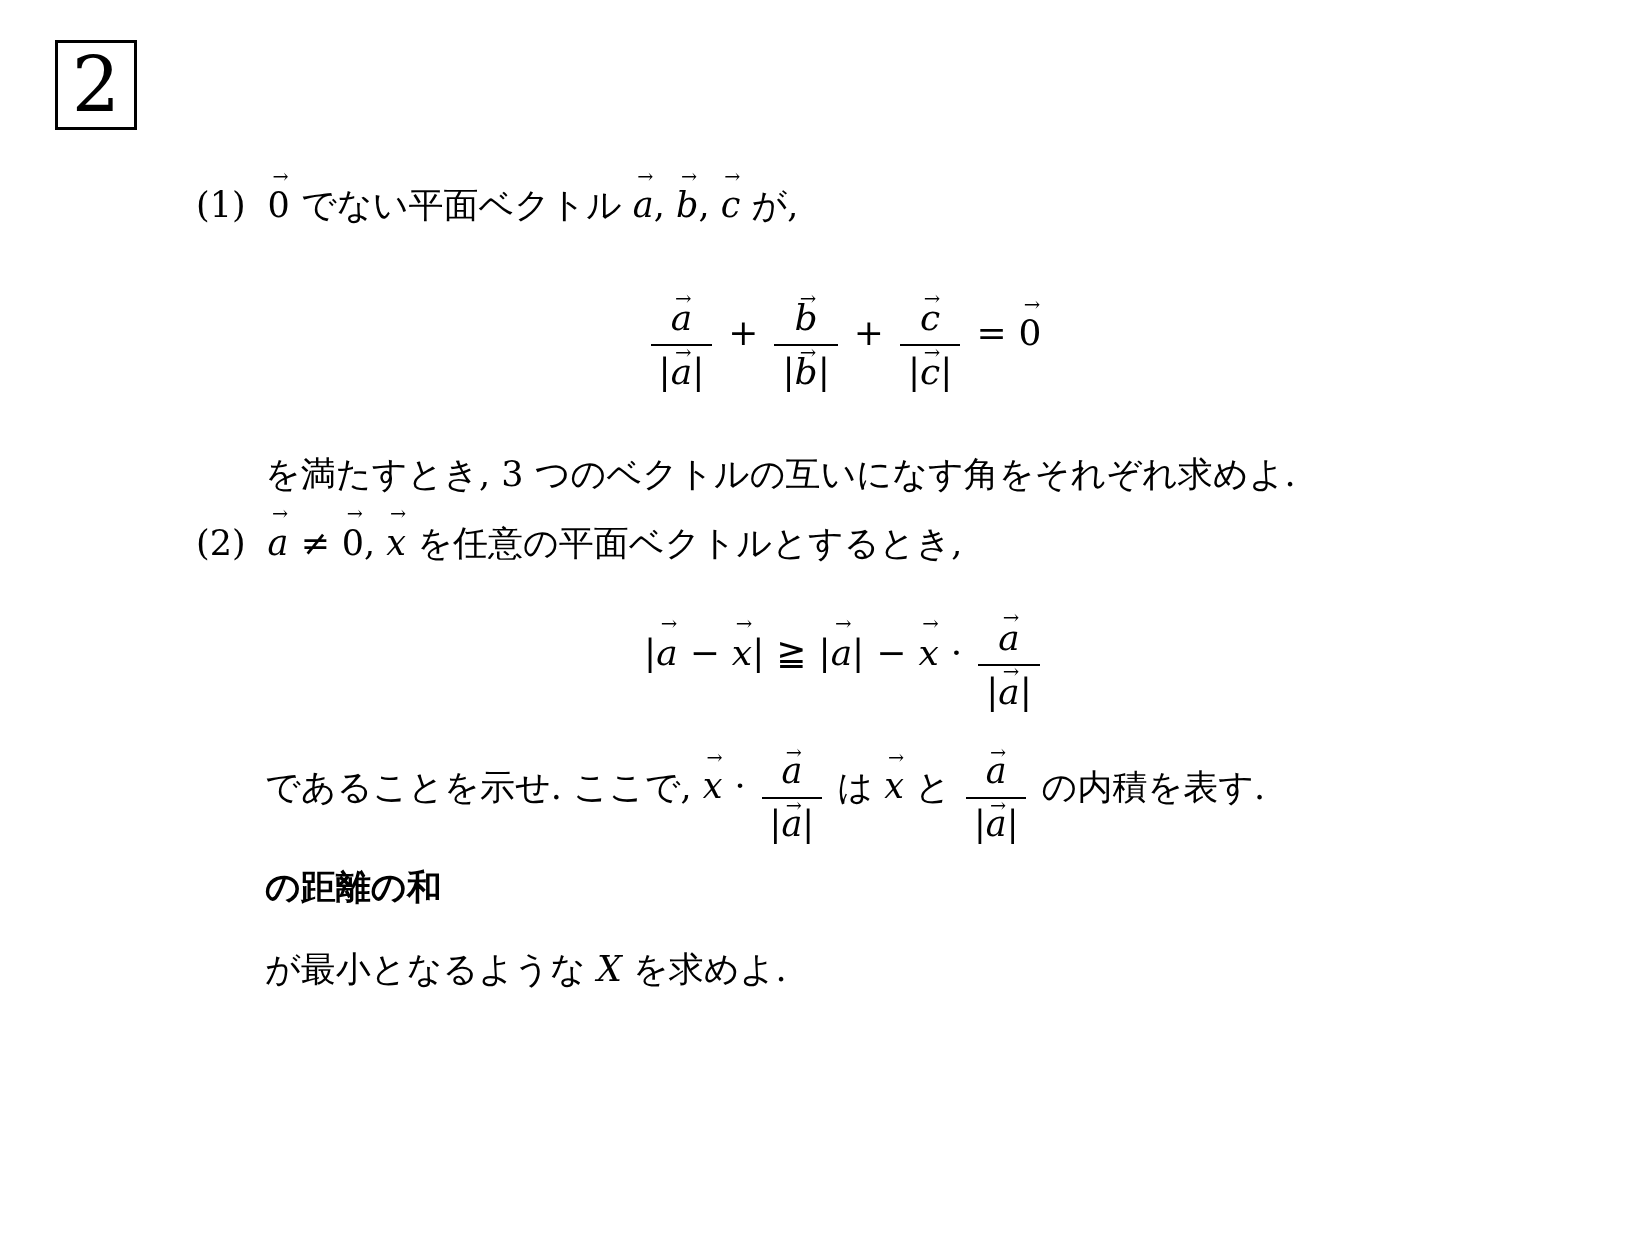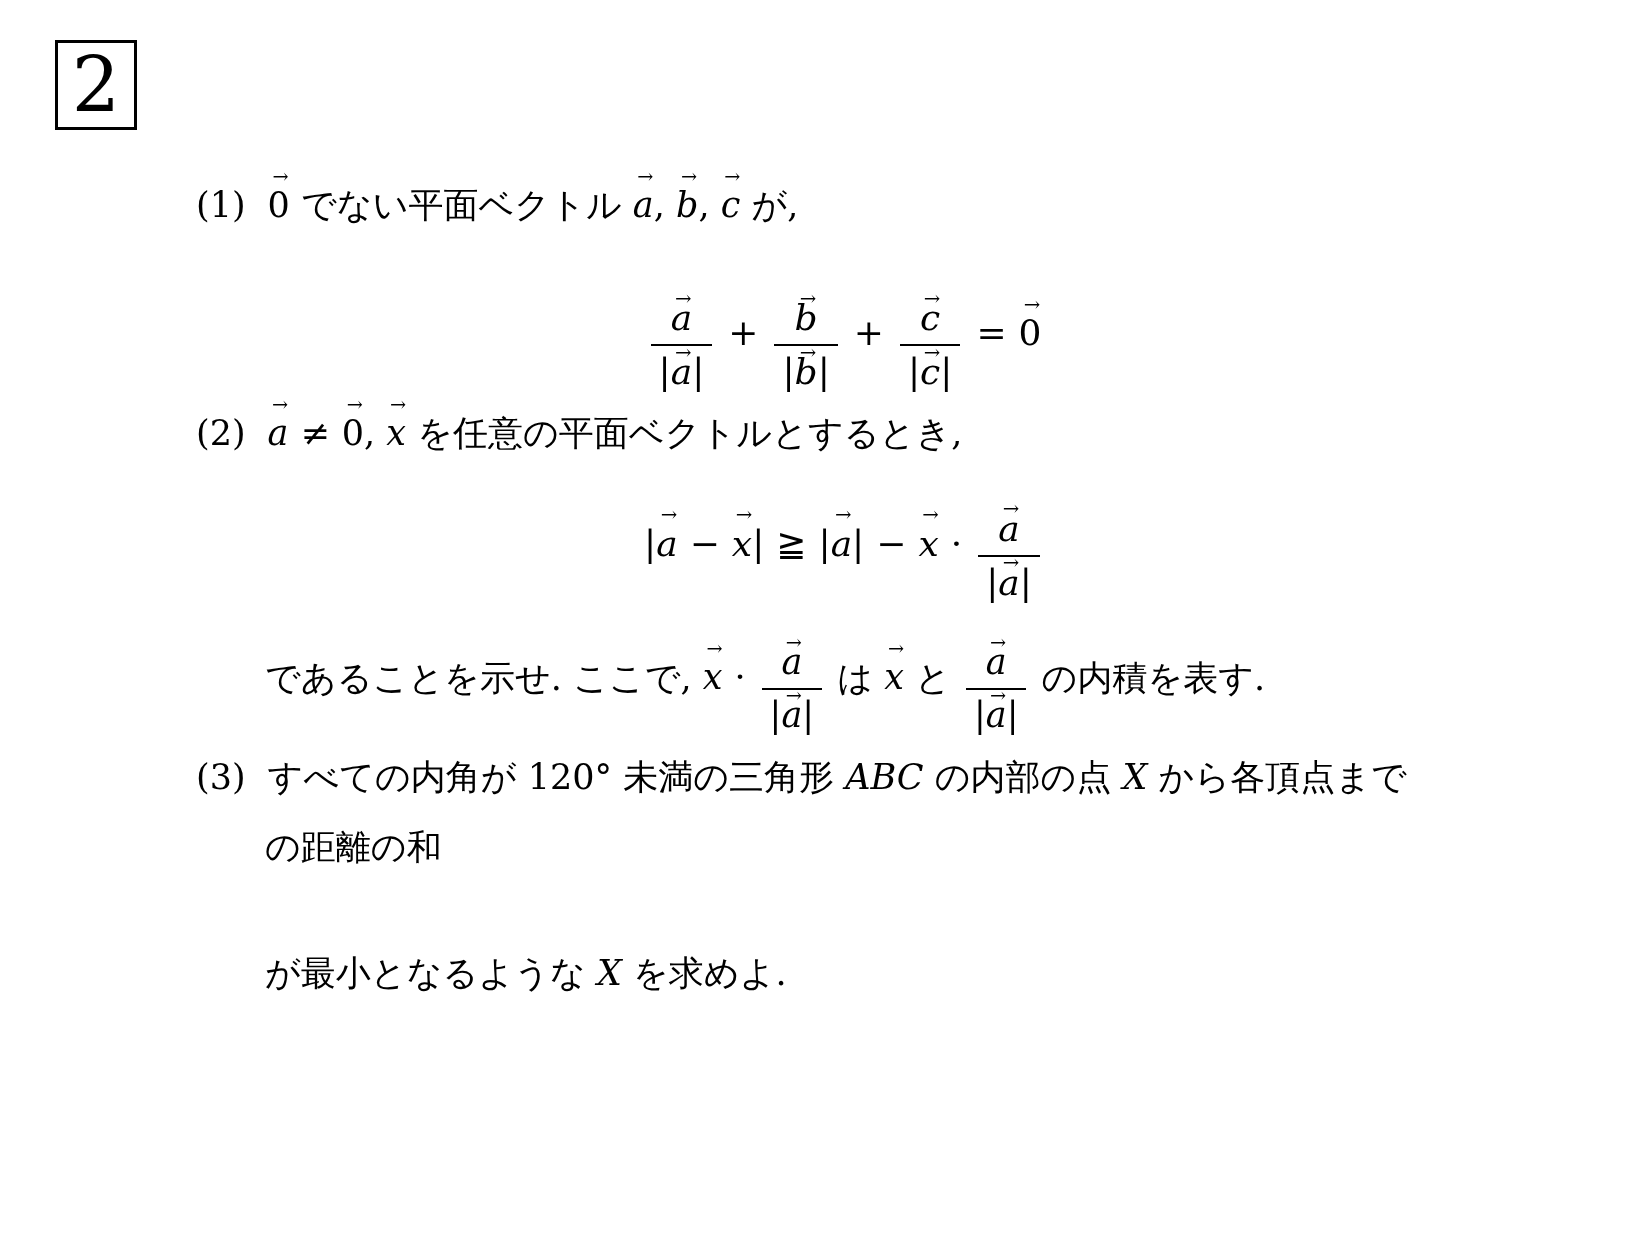--- a/index.html
+++ b/index.html
@@ -55,23 +55,23 @@
     line-height: 1.5;
   }
   
   .block-0 { margin-top: 10px; }
   .block-1 { margin-top: 48px; }
   .block-2 { margin-top: 55px; }
   .block-3 { margin-top: 14px; }
   .block-4 { margin-top: 30px; }
   .block-5 { margin-top: 22px; }
   .block-6 { margin-top: 15px; }
-  .block-7 { margin-top: 16px; }
+  .block-7 { margin-top: 16px; font-weight: bold; }
   .block-8 { margin-top: 8px;  }
-  .block-9 { margin-top: 72px; }
+  .block-9 { margin-top: 28px; }
 
   .it { font-style: italic; }
   .rm { font-style: normal; }
   .jp { font-style: normal; }
   .op { margin: 0 12px; }
 
   .vec { display: inline-block; position: relative; }
   .vec .base.it { font-style: italic; }
   .vec .ar {
     position: absolute;
@@ -93,20 +93,20 @@
 </head>
 <body>
 
 <div class="page">
   <div class="number-box">
     <span class="num">2</span>
   </div>
   <div class="content" id="content">
       <div class="line block-0 item-line"><span class="item-label rm">(1)</span><span class="vec"><span class="ar">→</span><span class="base rm">0</span></span><span class="jp"> でない平面ベクトル </span><span class="vec"><span class="ar">→</span><span class="base it">a</span></span><span class="rm">, </span><span class="vec"><span class="ar">→</span><span class="base it">b</span></span><span class="rm">, </span><span class="vec"><span class="ar">→</span><span class="base it">c</span></span><span class="jp"> が,</span></div>
       <div class="line block-1 display"><span class="frac"><span class="num"><span class="vec"><span class="ar">→</span><span class="base it">a</span></span></span><span class="den"><span class="rm">|</span><span class="vec"><span class="ar">→</span><span class="base it">a</span></span><span class="rm">|</span></span></span><span class="op">+</span><span class="frac"><span class="num"><span class="vec"><span class="ar">→</span><span class="base it">b</span></span></span><span class="den"><span class="rm">|</span><span class="vec"><span class="ar">→</span><span class="base it">b</span></span><span class="rm">|</span></span></span><span class="op">+</span><span class="frac"><span class="num"><span class="vec"><span class="ar">→</span><span class="base it">c</span></span></span><span class="den"><span class="rm">|</span><span class="vec"><span class="ar">→</span><span class="base it">c</span></span><span class="rm">|</span></span></span><span class="op">=</span><span class="vec"><span class="ar">→</span><span class="base rm">0</span></span></div>
+      <div class="line block-2 cont-line"><span class="jp">を満たすとき, 3 つのベクトルの互いになす角をそれぞれ求めよ.</span></div>
       <div class="line block-3 item-line"><span class="item-label rm">(2)</span><span class="vec"><span class="ar">→</span><span class="base it">a</span></span><span class="op">≠</span><span class="vec"><span class="ar">→</span><span class="base rm">0</span></span><span class="rm">, </span><span class="vec"><span class="ar">→</span><span class="base it">x</span></span><span class="jp"> を任意の平面ベクトルとするとき,</span></div>
       <div class="line block-4 display"><span class="rm">|</span><span class="vec"><span class="ar">→</span><span class="base it">a</span></span><span class="op">−</span><span class="vec"><span class="ar">→</span><span class="base it">x</span></span><span class="rm">|</span><span class="op">≧</span><span class="rm">|</span><span class="vec"><span class="ar">→</span><span class="base it">a</span></span><span class="rm">|</span><span class="op">−</span><span class="vec"><span class="ar">→</span><span class="base it">x</span></span><span class="op">·</span><span class="frac"><span class="num"><span class="vec"><span class="ar">→</span><span class="base it">a</span></span></span><span class="den"><span class="rm">|</span><span class="vec"><span class="ar">→</span><span class="base it">a</span></span><span class="rm">|</span></span></span></div>
       <div class="line block-5 cont-line"><span class="jp">であることを示せ. ここで, </span><span class="vec"><span class="ar">→</span><span class="base it">x</span></span><span class="op">·</span><span class="frac"><span class="num"><span class="vec"><span class="ar">→</span><span class="base it">a</span></span></span><span class="den"><span class="rm">|</span><span class="vec"><span class="ar">→</span><span class="base it">a</span></span><span class="rm">|</span></span></span><span class="jp"> は </span><span class="vec"><span class="ar">→</span><span class="base it">x</span></span><span class="jp"> と </span><span class="frac"><span class="num"><span class="vec"><span class="ar">→</span><span class="base it">a</span></span></span><span class="den"><span class="rm">|</span><span class="vec"><span class="ar">→</span><span class="base it">a</span></span><span class="rm">|</span></span></span><span class="jp"> の内積を表す.</span></div>
-      <div class="line block-6 item-line"><span class="item-label rm">(3)</span><span class="jp">すべての内角が </span><span class="rm">120°</span><span class="jp"> 未満の三角形 </span><span class="it">ABC</span><span class="jp"> の内部の点 </span><span class="it">X</span><span class="jp"> から各頂点まで</span></div>
       <div class="line block-7 cont-line"><span class="jp">の距離の和</span></div>
       <div class="line block-9 cont-line"><span class="jp">が最小となるような </span><span class="it">X</span><span class="jp"> を求めよ.</span></div>
     </div>
 </div>
 
 </body></html>

